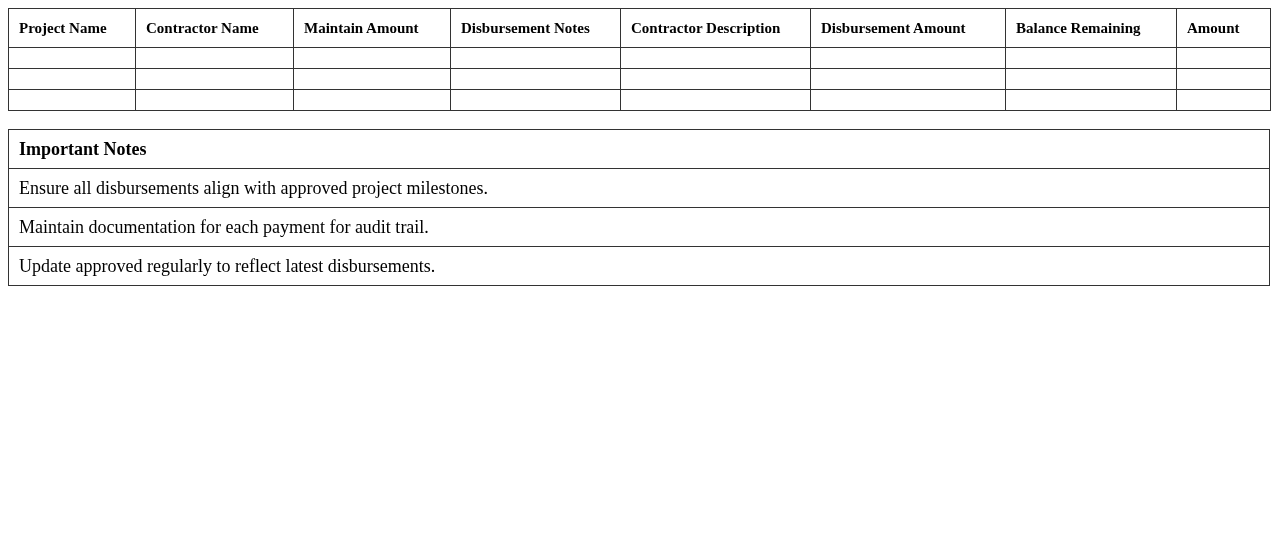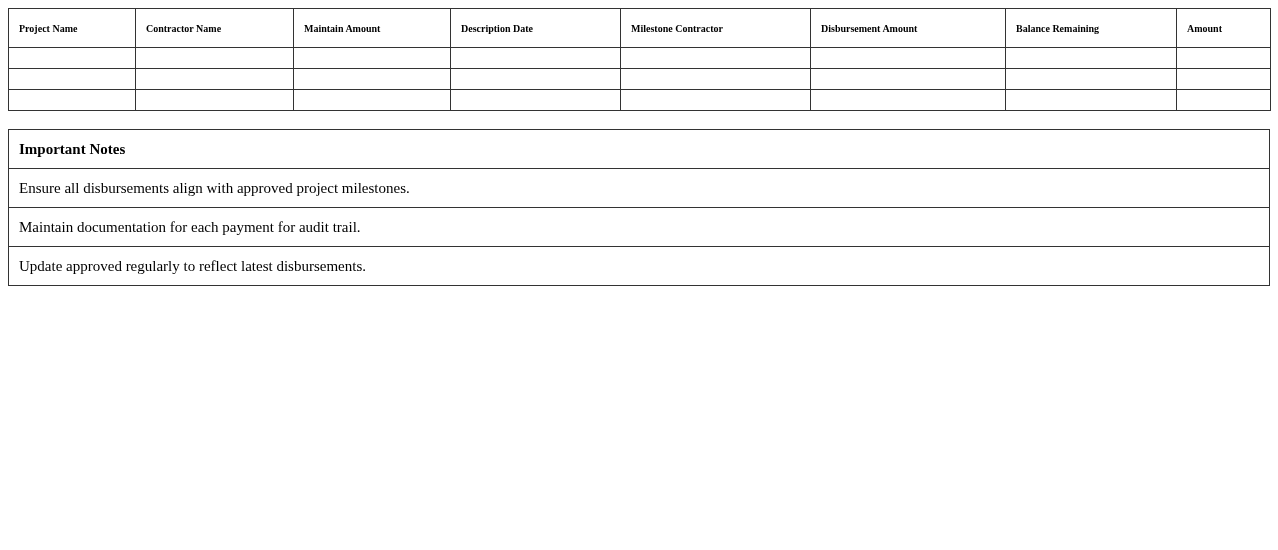--- a/index.html
+++ b/index.html
@@ -1,23 +1,23 @@
 <!DOCTYPE html>
 <html><head>
 <meta charset="utf-8">
 <style>
   html, body { margin: 0; padding: 0; background: #ffffff; }
   body { width: 1278px; height: 550px; position: relative; font-family: "Liberation Serif", serif; color: #000; }
   table { border-collapse: collapse; position: absolute; left: 8px; }
   td, th { border: 1px solid #333; padding: 0 10px; text-align: left; vertical-align: middle; }
   #tracker { top: 8px; width: 1262px; table-layout: fixed; }
-  #tracker th { height: 38px; font-weight: bold; font-size: 10px; }
+  #tracker th { height: 38px; font-weight: bold; font-size: 15px; }
   #tracker td { height: 20px; }
   #notes { top: 129px; width: 1262px; }
-  #notes th, #notes td { height: 38px; font-size: 15px; }
+  #notes th, #notes td { height: 38px; font-size: 18px; }
   #notes th { font-weight: bold; }
   #notes td { font-weight: normal; }
 </style>
 </head>
 <body>
 
 <table id="tracker">
   <colgroup>
     <col style="width:127px">
       <col style="width:158px">
@@ -26,22 +26,22 @@
     <col style="width:190px">
       <col style="width:195px">
       <col style="width:171px">
       <col style="width:94px">
   </colgroup>
   <thead>
     <tr>
       <th>Project Name</th>
       <th>Contractor Name</th>
       <th>Maintain Amount</th>
-      <th>Description Date</th>
-      <th>Milestone Contractor</th>
+      <th>Disbursement Notes</th>
+      <th>Contractor Description</th>
       <th>Disbursement Amount</th>
       <th>Balance Remaining</th>
       <th>Amount</th>
     </tr>
   </thead>
   <tbody>
     <tr>
       <td></td>
       <td></td>
       <td></td>

